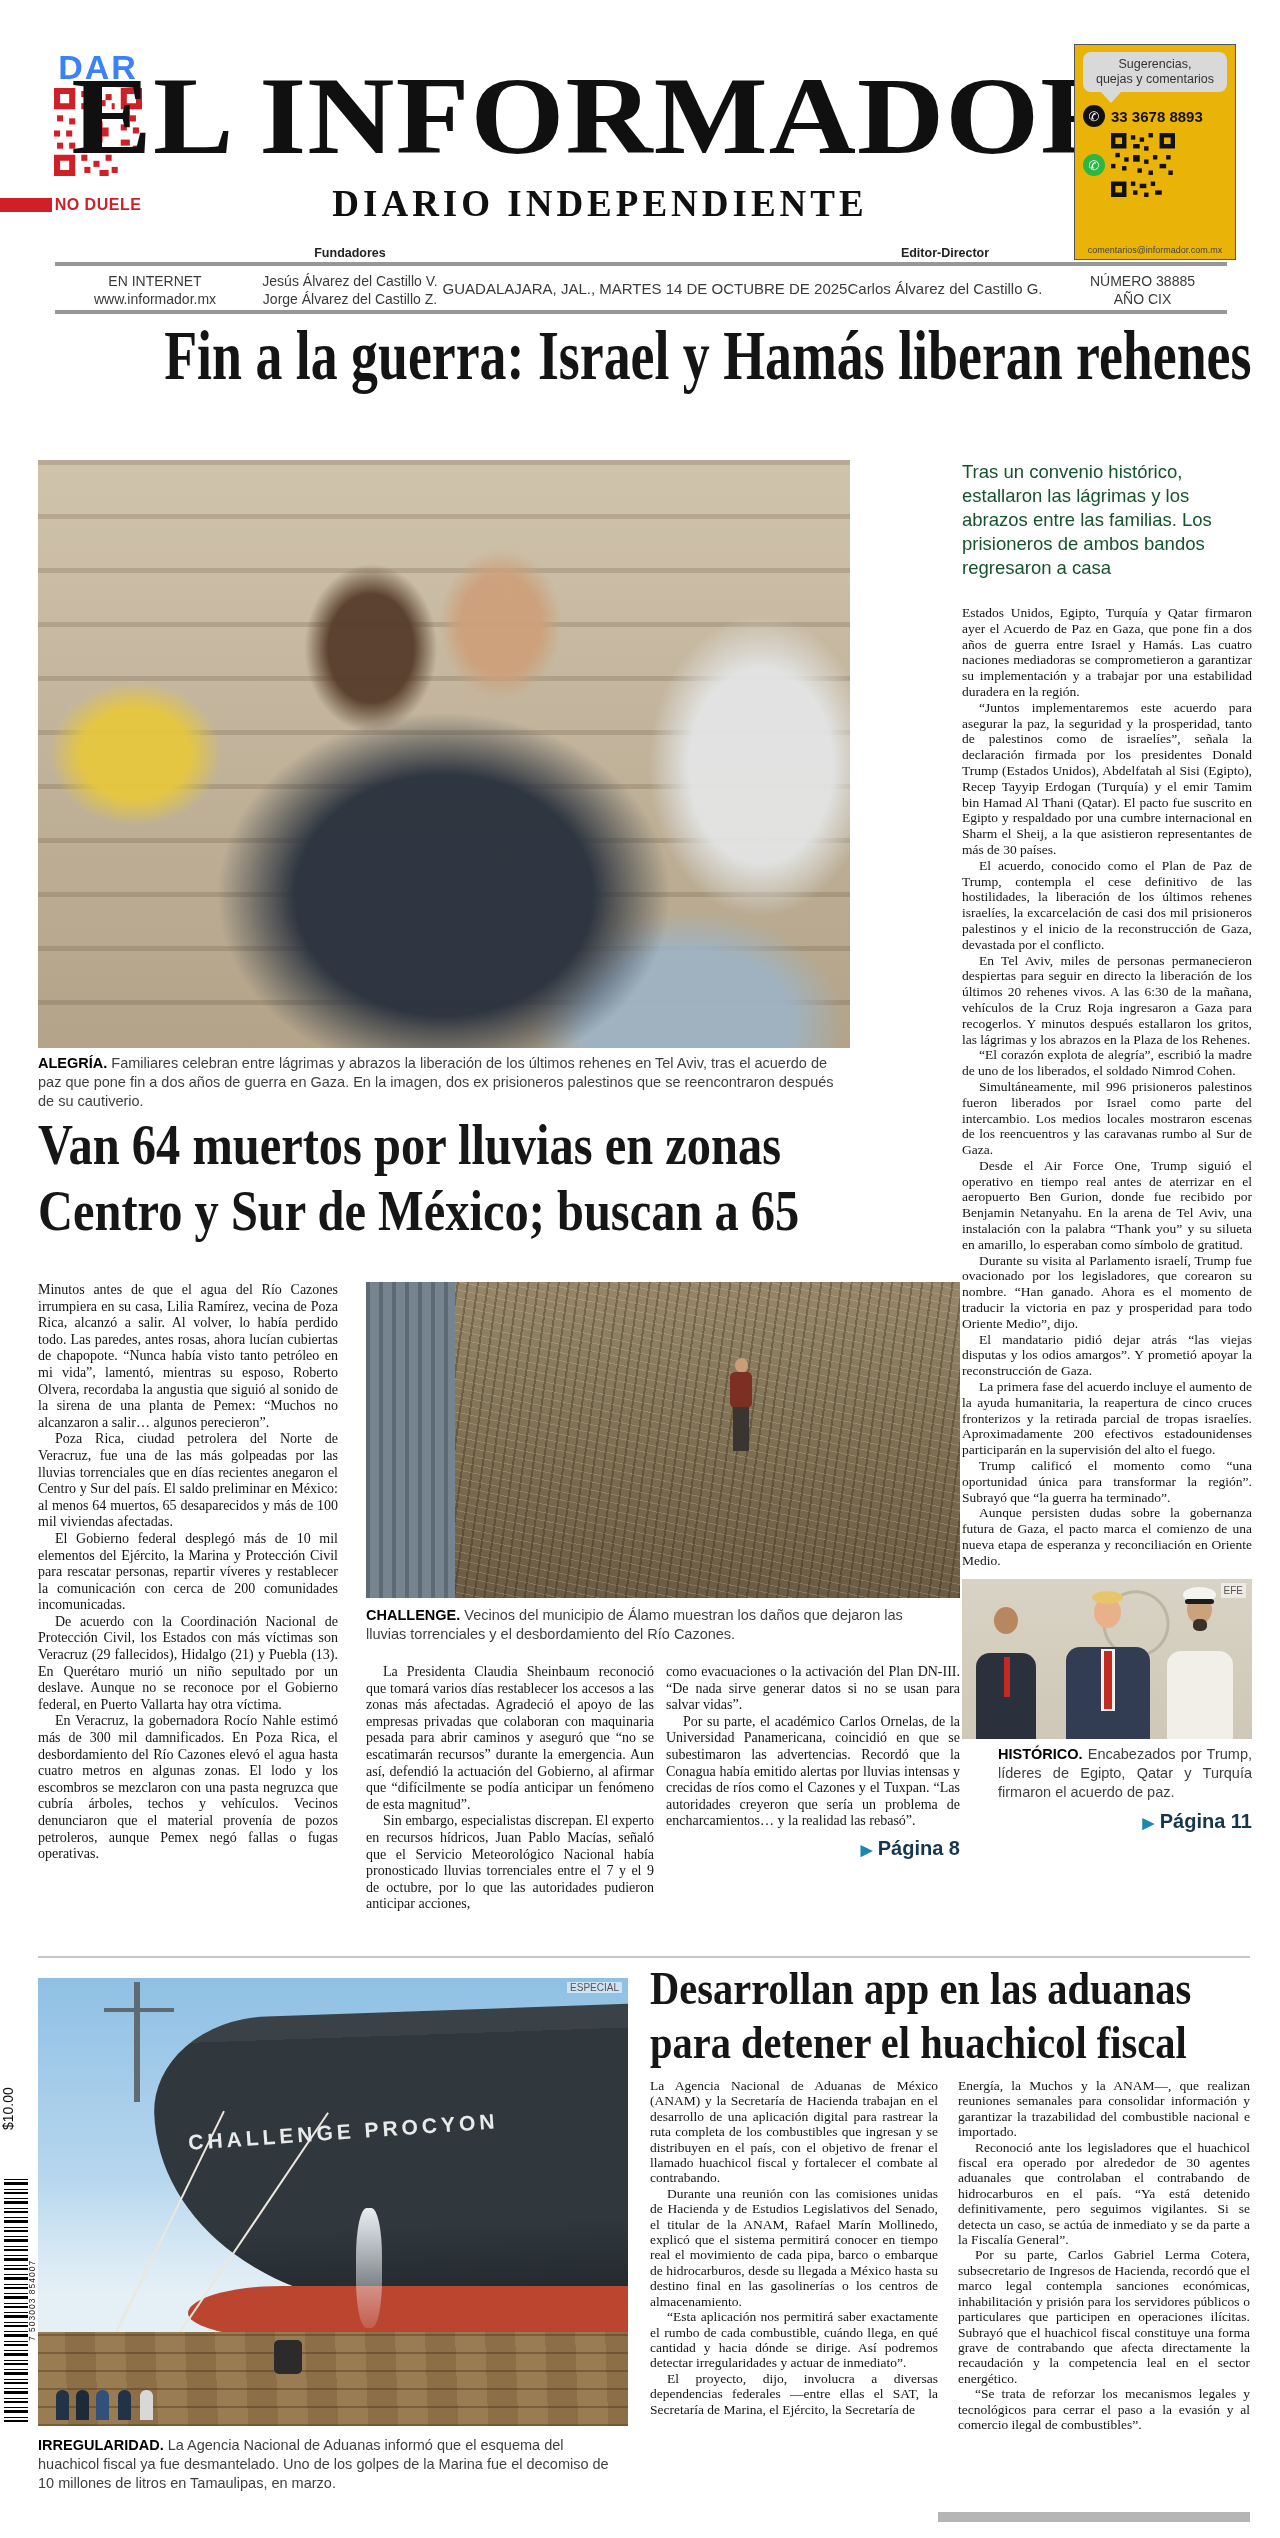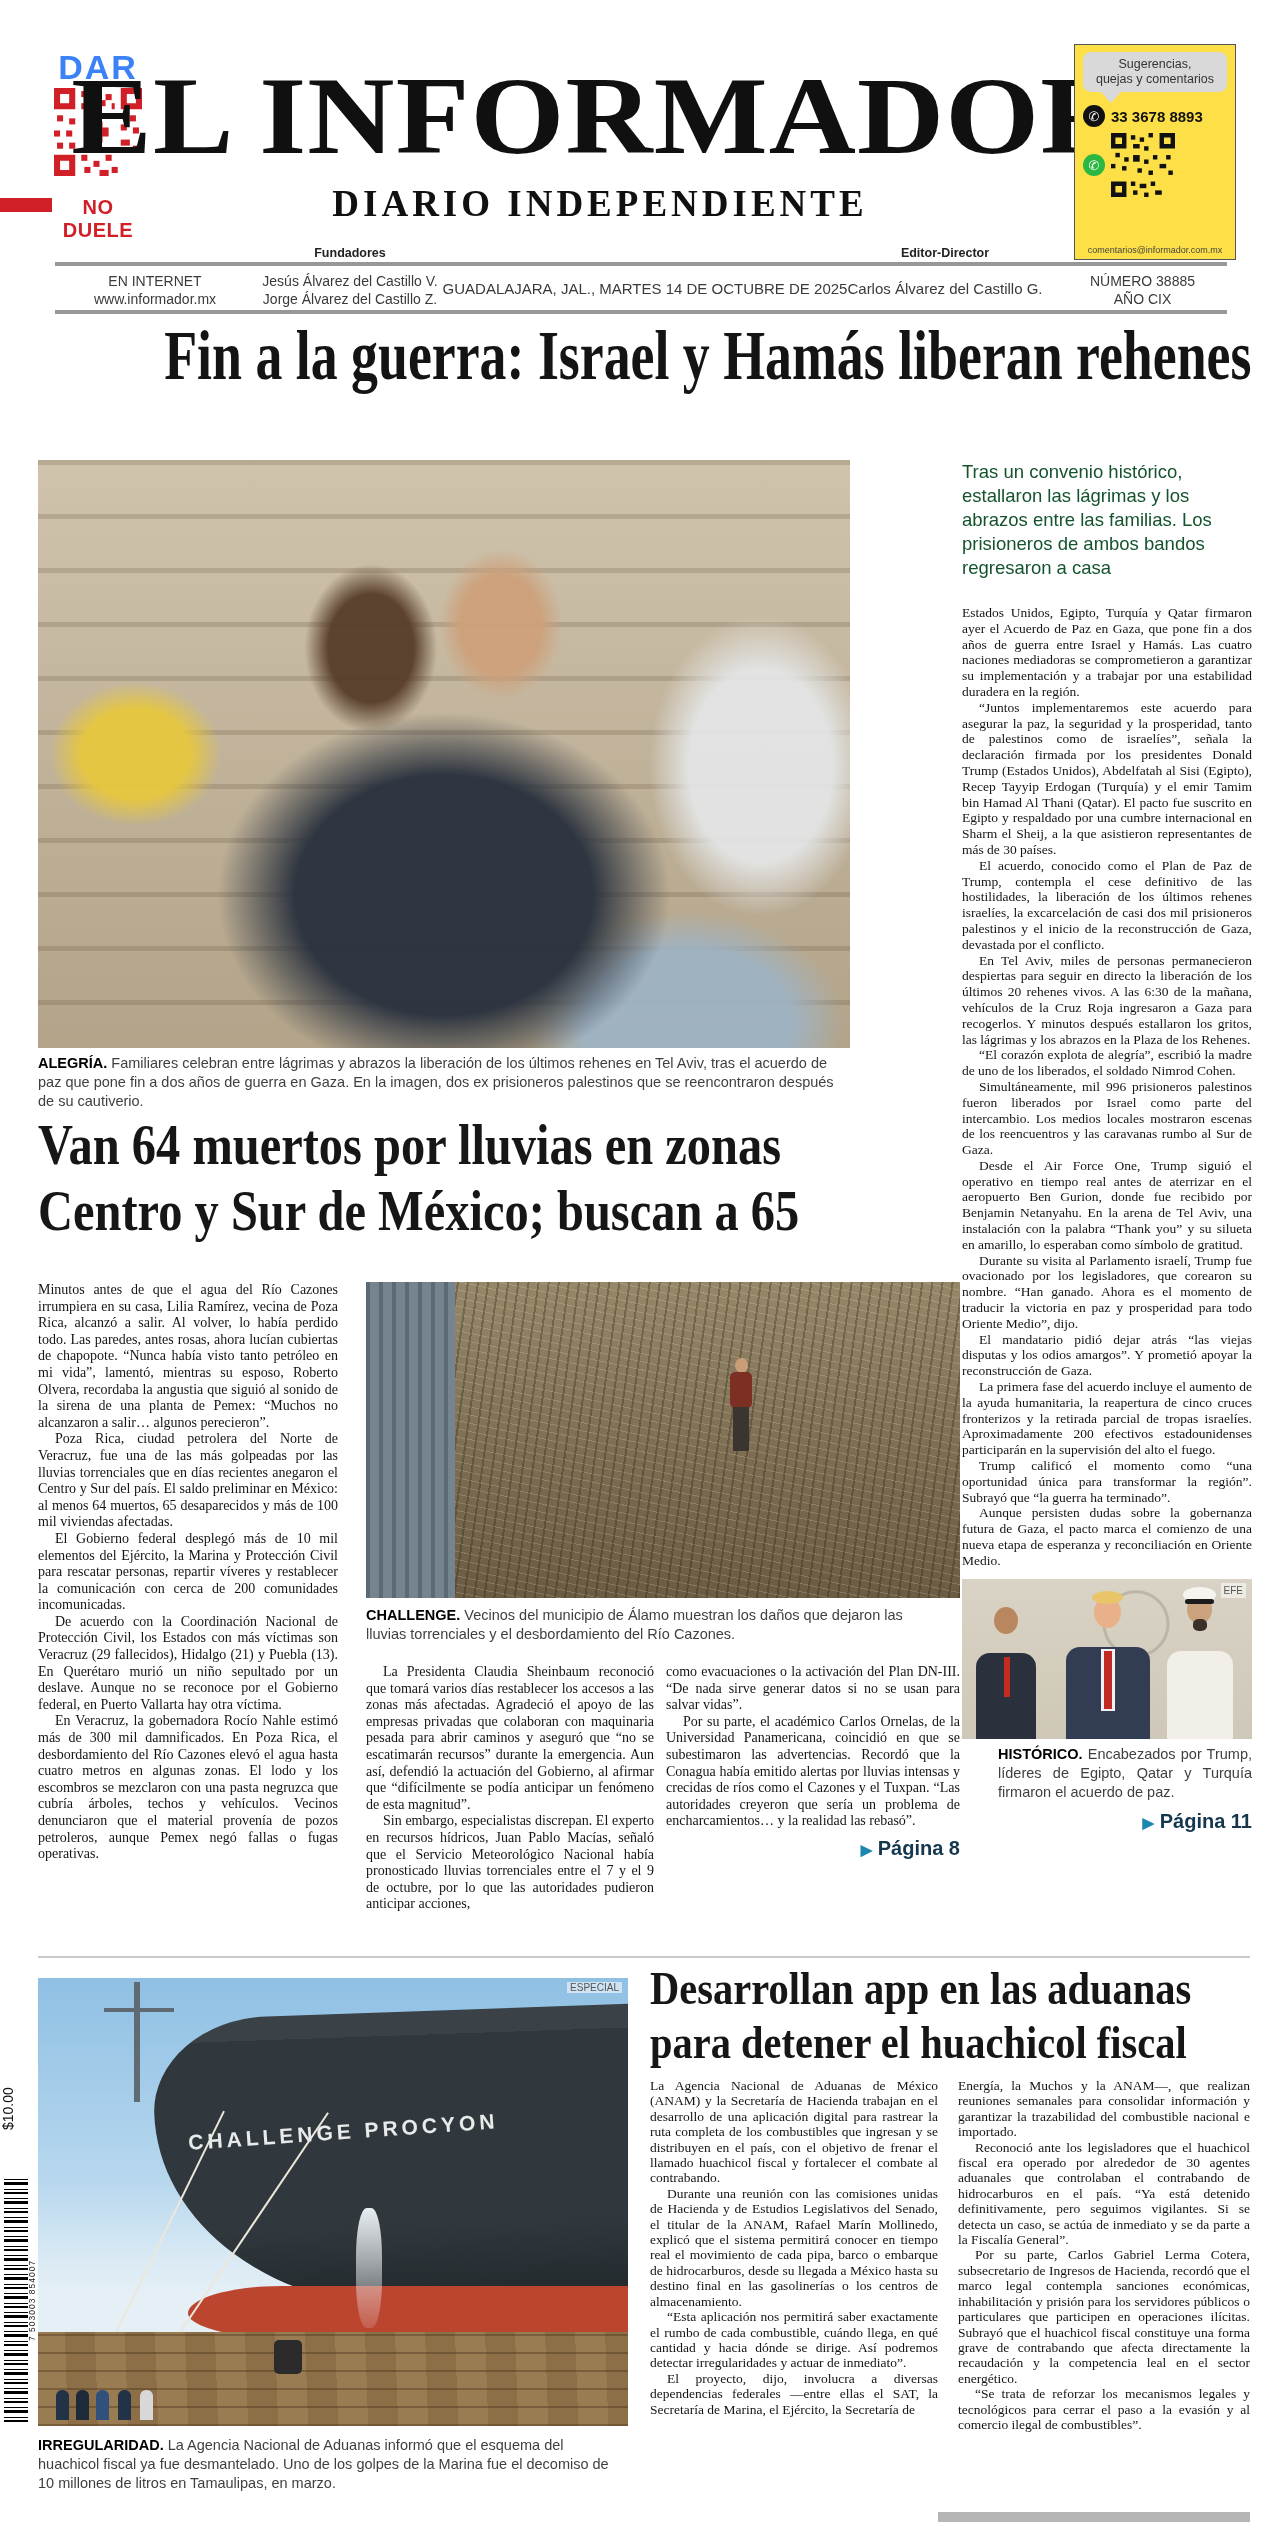--- a/index.html
+++ b/index.html
@@ -5,29 +5,29 @@
   html,body{margin:0;padding:0;background:#e8e8e8;}
   #page{position:relative;width:1280px;height:2538px;background:#ffffff;margin:0 auto;
         overflow:hidden;font-family:"Liberation Serif",serif;color:#111;}
   .abs{position:absolute;}
 
   
   #qr-left{left:52px;top:50px;width:92px;text-align:center;}
   #qr-left .dar{font-family:"Liberation Sans",sans-serif;font-weight:bold;font-size:34px;
                 color:#3b82f6;letter-spacing:2px;line-height:1;}
   #qr-left svg{display:block;margin:4px auto 2px;}
-  #qr-left .noduele{font-family:"Liberation Sans",sans-serif;font-weight:bold;font-size:20px;
+  #qr-left .noduele{font-family:"Liberation Sans",sans-serif;font-weight:bold;font-size:16px;
                     color:#d01f26;letter-spacing:.5px;margin-top:20px;}
   #mast-title{left:130px;top:58px;width:940px;text-align:center;font-weight:bold;
               font-size:104px;line-height:110px;white-space:nowrap;letter-spacing:1px;
               transform:scale(1.16,1.06);transform-origin:center top;color:#101010;}
   #mast-sub{left:130px;top:182px;width:940px;text-align:center;font-weight:bold;
             font-size:37px;letter-spacing:4px;white-space:nowrap;color:#101010;}
   #sugg-box{left:1074px;top:44px;width:160px;height:214px;border:1px solid #555;
-            background:#fde047;font-family:"Liberation Sans",sans-serif;}
+            background:#eab308;font-family:"Liberation Sans",sans-serif;}
   .sugg-pill{margin:7px 8px 0;background:#d9d9d9;border-radius:8px;text-align:center;
              font-size:12.5px;line-height:15px;color:#333;padding:5px 2px;}
   .sugg-tail{width:0;height:0;border-left:10px solid transparent;border-right:10px solid transparent;
              border-top:11px solid #d9d9d9;margin:0 0 2px 26px;}
   .sugg-row{display:flex;align-items:center;gap:6px;margin:2px 8px;}
   .cicon{width:22px;height:22px;border-radius:50%;color:#fff;display:flex;align-items:center;
          justify-content:center;font-size:13px;flex:0 0 22px;}
   .cicon.phone{background:#111;}
   .cicon.wa{background:#2bb741;}
   .sugg-num{font-weight:bold;font-size:15px;color:#111;}

